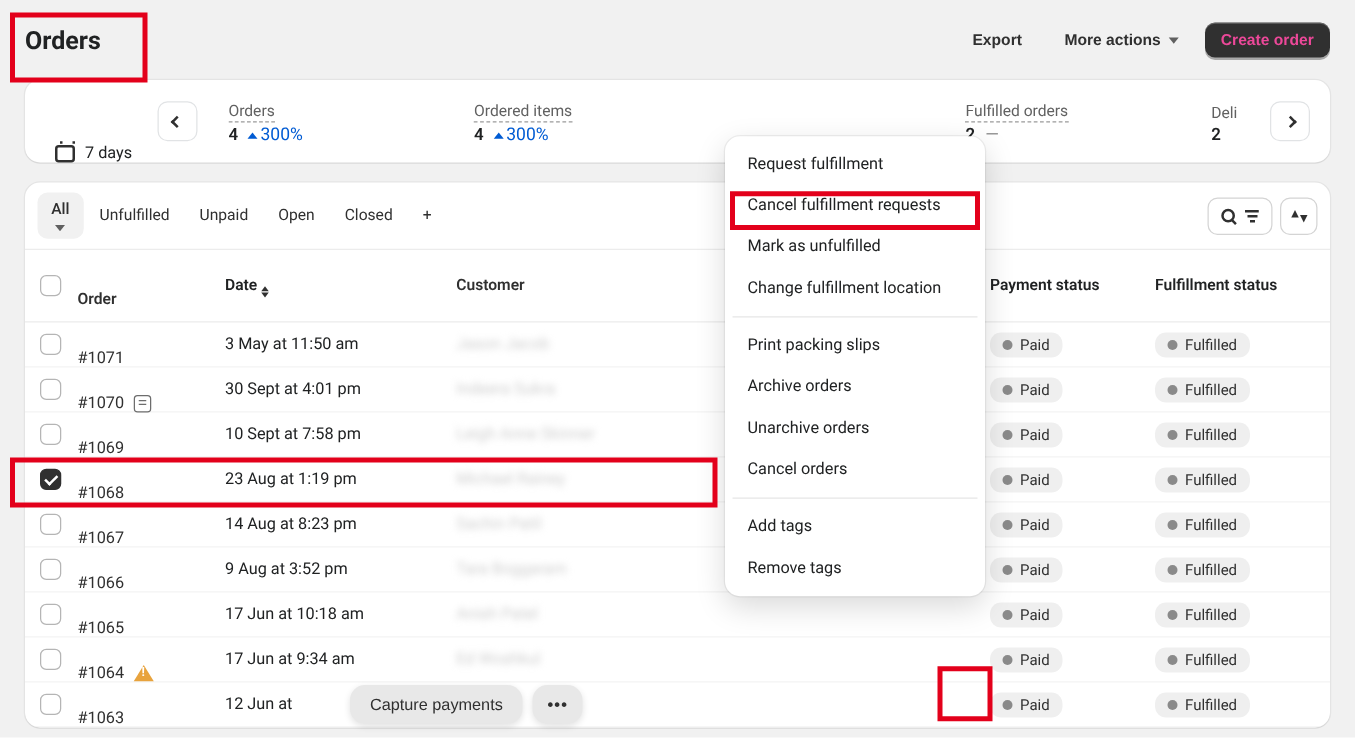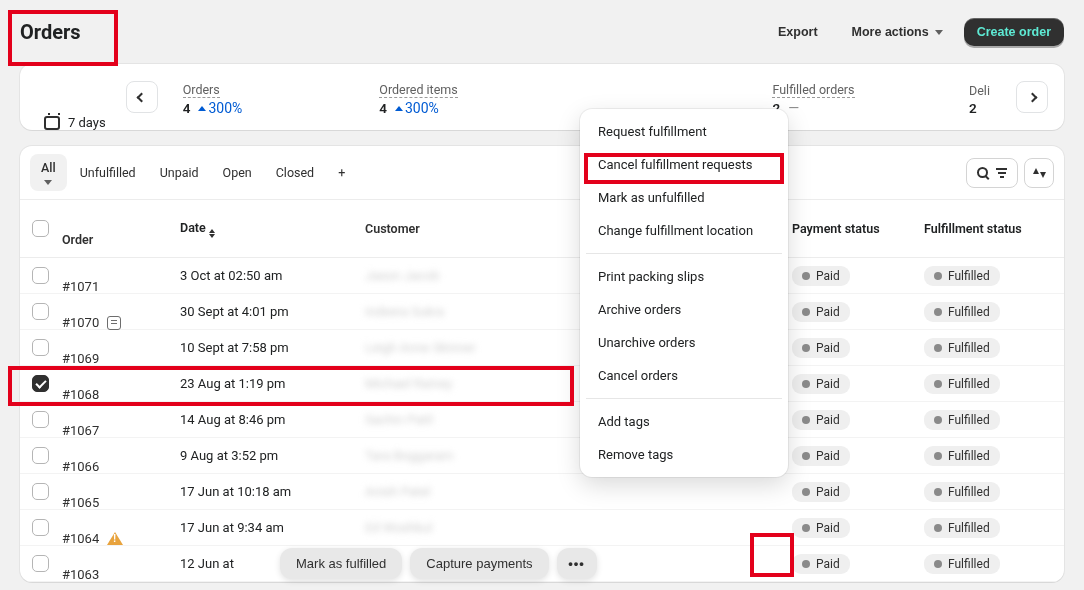--- a/index.html
+++ b/index.html
@@ -6,21 +6,21 @@
 body { font-family: -apple-system, BlinkMacSystemFont, "Segoe UI", Roboto, sans-serif; background: #f1f1f1; color: #202223; width: 1084px; height: 590px; overflow: hidden; font-size: 13px; }
 
 .page { padding: 18px 20px; position: relative; }
 
 
 .header-row { display: flex; align-items: center; justify-content: space-between; margin-bottom: 18px; }
 .page-title { font-size: 20px; font-weight: 700; }
 .header-actions { display: flex; gap: 8px; align-items: center; }
 .btn { border: none; background: #fff; padding: 7px 13px; border-radius: 8px; cursor: pointer; font-size: 12.5px; color: #303030; box-shadow: 0 0 0 1px rgba(0,0,0,0.08) inset; display: inline-flex; align-items: center; gap: 6px; font-weight: bold; }
 .btn.plain { background: transparent; box-shadow: none; }
-.btn.dark { background: #303030; color: #5eead4; font-weight: 600; box-shadow: 0 2px 0 rgba(0,0,0,0.3), inset 0 1px 0 rgba(255,255,255,0.25); border-radius: 10px; }
+.btn.dark { background: #303030; color: #ec4899; font-weight: 600; box-shadow: 0 2px 0 rgba(0,0,0,0.3), inset 0 1px 0 rgba(255,255,255,0.25); }
 
 .chev-down { width: 0; height: 0; border-left: 4px solid transparent; border-right: 4px solid transparent; border-top: 5px solid #606060; display:inline-block; }
 .chev-left, .chev-right { display:inline-block; width:7px; height:7px; border:solid #303030; border-width:0 2px 2px 0; }
 .chev-left { transform: rotate(135deg);} 
 .chev-right { transform: rotate(-45deg);} 
 
 
 .stats-card { background: #fff; border-radius: 12px; box-shadow: 0 1px 0 rgba(0,0,0,0.05), 0 0 0 1px rgba(0,0,0,0.05); display: flex; align-items: flex-end; padding: 0 10px; height: 66px; margin-bottom: 16px; position: relative; }
 .period { display: flex; align-items: center; gap: 8px; padding: 0 14px; }
 .calendar-icon { width: 16px; height: 14px; border: 2px solid #303030; border-radius: 3px; position: relative; }
@@ -206,21 +206,21 @@
     </div>
 
     <div id="rows">
         <div class="row">
           <div class="cell-check">
             <div class="checkbox"></div>
           </div>
           <div class="cell-order">
             <span>#1071</span>
           </div>
-          <div class="cell-date">3 Oct at 02:50 am</div>
+          <div class="cell-date">3 May at 11:50 am</div>
           <div class="cell-customer">Jason Jacob</div>
           <div class="cell-gap"></div>
           <div class="cell-payment"><span class="badge"><span class="badge-dot"></span>Paid</span></div>
           <div class="cell-fulfill"><span class="badge"><span class="badge-dot"></span>Fulfilled</span></div>
         </div>
         <div class="row">
           <div class="cell-check">
             <div class="checkbox"></div>
           </div>
           <div class="cell-order">
@@ -259,21 +259,21 @@
           <div class="cell-payment"><span class="badge"><span class="badge-dot"></span>Paid</span></div>
           <div class="cell-fulfill"><span class="badge"><span class="badge-dot"></span>Fulfilled</span></div>
         </div>
         <div class="row">
           <div class="cell-check">
             <div class="checkbox"></div>
           </div>
           <div class="cell-order">
             <span>#1067</span>
           </div>
-          <div class="cell-date">14 Aug at 8:46 pm</div>
+          <div class="cell-date">14 Aug at 8:23 pm</div>
           <div class="cell-customer">Sachin Patil</div>
           <div class="cell-gap"></div>
           <div class="cell-payment"><span class="badge"><span class="badge-dot"></span>Paid</span></div>
           <div class="cell-fulfill"><span class="badge"><span class="badge-dot"></span>Fulfilled</span></div>
         </div>
         <div class="row">
           <div class="cell-check">
             <div class="checkbox"></div>
           </div>
           <div class="cell-order">
@@ -343,21 +343,20 @@
         <div class="dropdown-item">Cancel orders</div>
       </div>
     <div class="sep"></div>
     <div id="dd3">
         <div class="dropdown-item">Add tags</div>
         <div class="dropdown-item">Remove tags</div>
       </div>
   </div>
 
   <div class="action-bar">
-    <button class="pill">Mark as fulfilled</button>
     <button class="pill">Capture payments</button>
     <button class="pill dots">•••</button>
   </div>
 
   <div class="hl" style="left:8px; top:10px; width:110px; height:56px;"></div>
   <div class="hl" style="left:584px; top:153px; width:200px; height:31px;"></div>
   <div class="hl" style="left:8px; top:366px; width:566px; height:40px;"></div>
   <div class="hl" style="left:750px; top:533px; width:44px; height:44px;"></div>
 </div>
 

